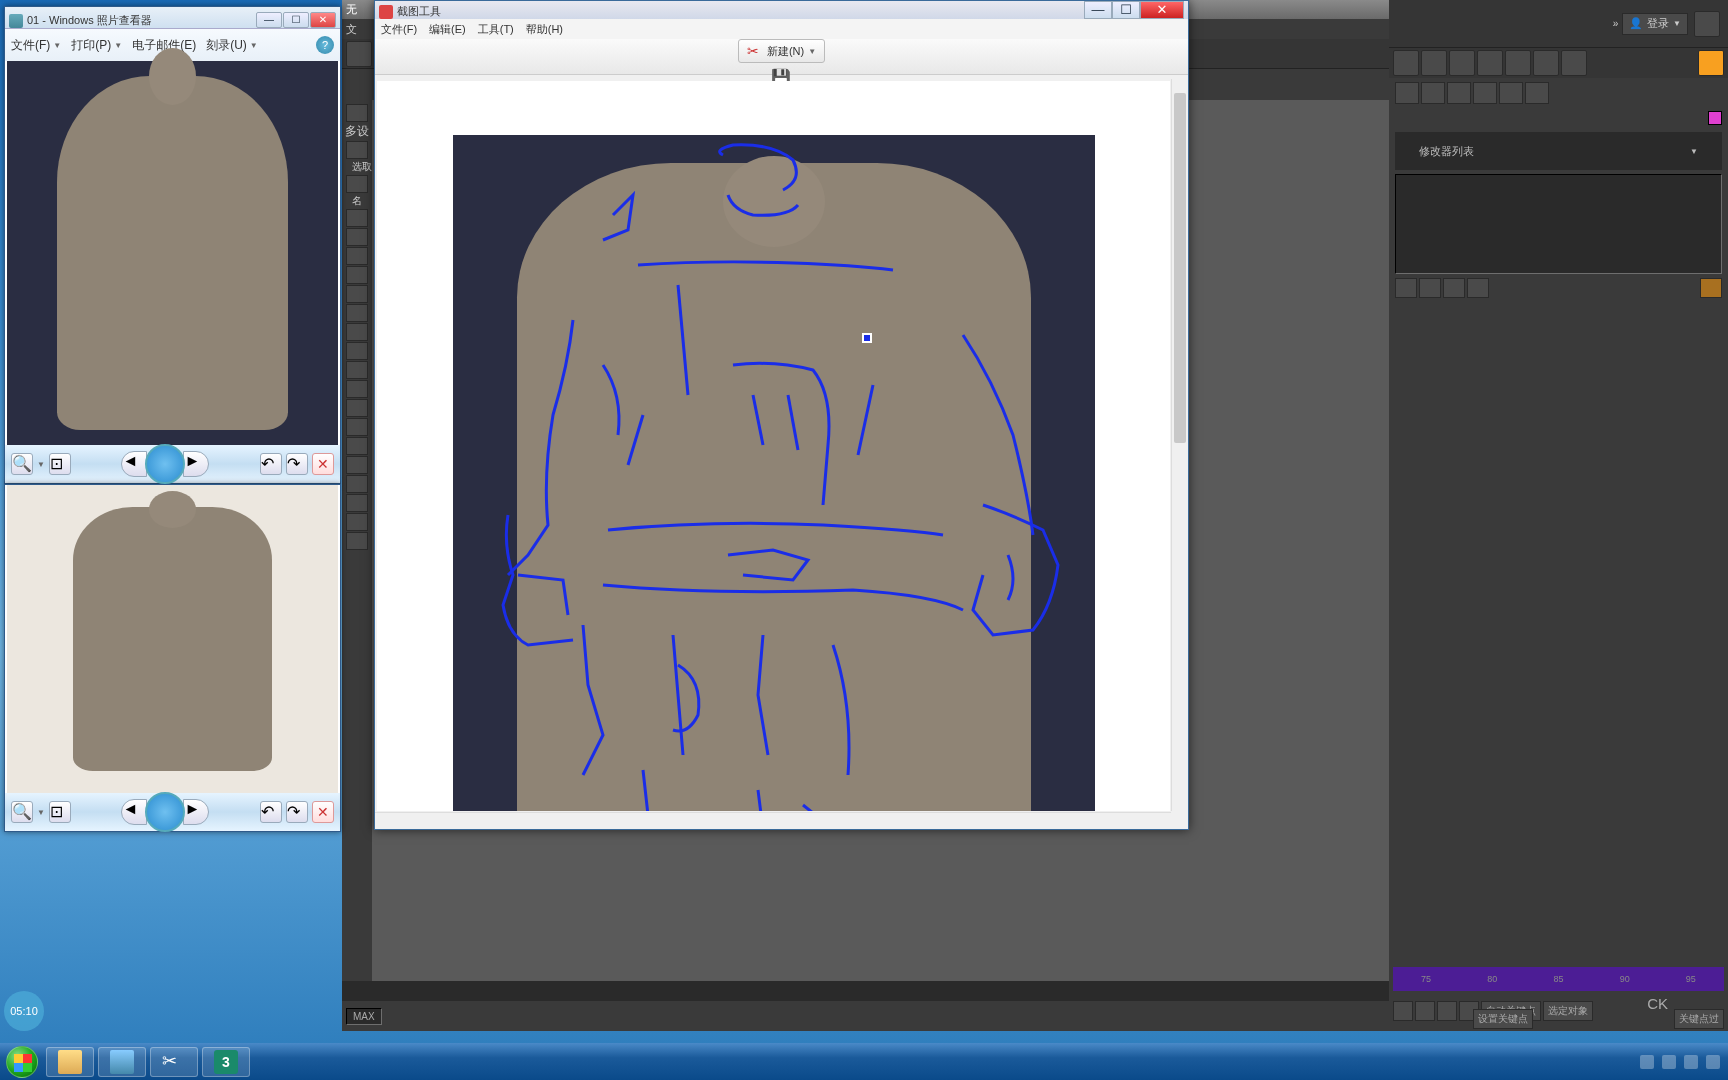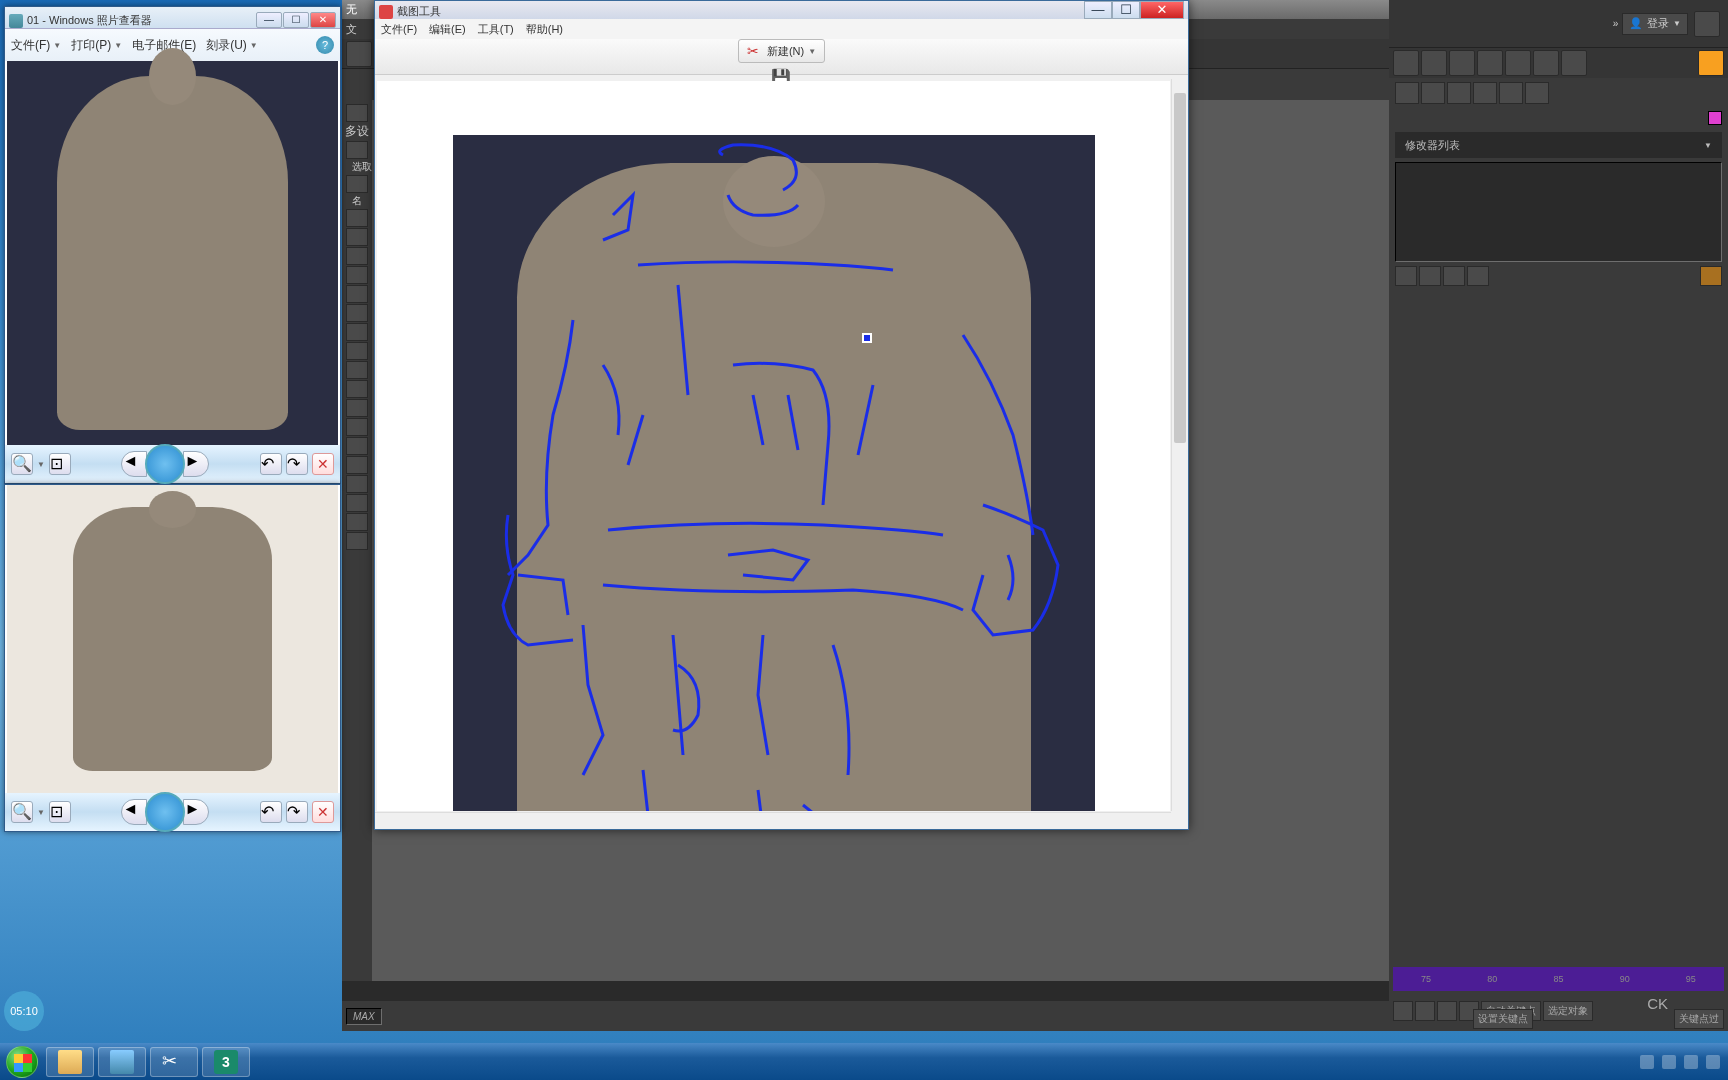--- a/index.html
+++ b/index.html
@@ -12,32 +12,32 @@
 .max-app { position: absolute; left: 342px; top: 0; right: 339px; bottom: 49px; background: #3a3a3a; }
 .max-titlebar { height: 19px; background: linear-gradient(#8a8a8a, #6a6a6a); display: flex; align-items: center; padding: 0 4px; color: #fff; font-size: 11px; }
 .max-menubar { height: 20px; background: #3a3a3a; display: flex; padding-left: 4px; color: #ccc; font-size: 11px; gap: 8px; align-items: center; }
 .max-toolbar-row { height: 30px; background: #353535; border-bottom: 1px solid #222; display: flex; align-items: center; gap: 2px; padding: 0 4px; }
 .max-btn { width: 26px; height: 26px; background: #4a4a4a; border: 1px solid #2a2a2a; border-radius: 2px; }
 .max-viewport { position: absolute; left: 30px; top: 100px; right: 0; bottom: 50px; background: #5a5a5a; }
 .max-left-tools { position: absolute; left: 0; top: 100px; width: 30px; bottom: 50px; background: #3a3a3a; display: flex; flex-direction: column; gap: 1px; padding-top: 4px; }
 .max-tool { width: 22px; height: 18px; background: #4a4a4a; border: 1px solid #2a2a2a; margin: 0 auto; }
 .max-bottom { position: absolute; left: 0; right: 0; bottom: 0; height: 50px; background: #3a3a3a; }
 .max-timeline { height: 20px; background: #2a2a2a; position: relative; }
-.max-statusbar { height: 30px; display: flex; align-items: center; padding: 0 4px; gap: 4px; font-style: italic; }
+.max-statusbar { height: 30px; display: flex; align-items: center; padding: 0 4px; gap: 4px; }
 .max-status-box { background: #2a2a2a; color: #aaa; font-size: 10px; padding: 2px 6px; border: 1px inset #1a1a1a; }
 
 
 .max-right { position: absolute; right: 0; top: 0; width: 339px; bottom: 49px; background: #3a3a3a; }
 .max-right-top { height: 48px; background: #353535; border-bottom: 1px solid #222; display: flex; align-items: center; justify-content: flex-end; gap: 6px; padding-right: 8px; }
 .login-box { height: 22px; background: #4a4a4a; border: 1px solid #2a2a2a; display: flex; align-items: center; padding: 0 6px; color: #ccc; font-size: 11px; gap: 4px; }
 .max-right-toolbar { height: 30px; background: #353535; display: flex; align-items: center; gap: 2px; padding: 0 4px; }
 .max-panel-tabs { height: 30px; display: flex; padding: 4px 6px; gap: 2px; }
 .max-panel-tab { width: 24px; height: 22px; background: #4a4a4a; border: 1px solid #2a2a2a; }
 .max-color-swatch { width: 14px; height: 14px; background: #e040d0; border: 1px solid #000; margin-left: auto; }
-.max-modifier-row { height: 26px; background: #2a2a2a; margin: 4px 6px; display: flex; align-items: center; padding: 0 10px; color: #bbb; font-size: 11px; }
+.max-modifier-row { height: 38px; background: #2a2a2a; margin: 4px 6px; display: flex; align-items: center; padding: 0 24px; color: #bbb; font-size: 11px; }
 .max-modifier-stack { height: 100px; background: #2a2a2a; margin: 0 6px; border: 1px inset #1a1a1a; }
 .max-stack-btns { height: 24px; margin: 4px 6px; display: flex; gap: 2px; }
 .max-sbtn { width: 22px; height: 20px; background: #4a4a4a; border: 1px solid #2a2a2a; }
 .max-rollout-area { position: absolute; left: 6px; right: 6px; top: 340px; bottom: 90px; background: #3a3a3a; }
 .max-right-timeline { position: absolute; bottom: 40px; left: 4px; right: 4px; height: 24px; background: #4c1d95; display: flex; align-items: center; color: #888; font-size: 9px; justify-content: space-around; }
 .max-right-bottom { position: absolute; bottom: 0; left: 0; right: 0; height: 40px; background: #3a3a3a; display: flex; align-items: center; gap: 2px; padding: 0 4px; color: #aaa; font-size: 10px; }
 .max-rb-btn { width: 20px; height: 20px; background: #4a4a4a; border: 1px solid #2a2a2a; }
 .max-rb-label { background: #4a4a4a; border: 1px solid #2a2a2a; padding: 2px 4px; }
 
 

